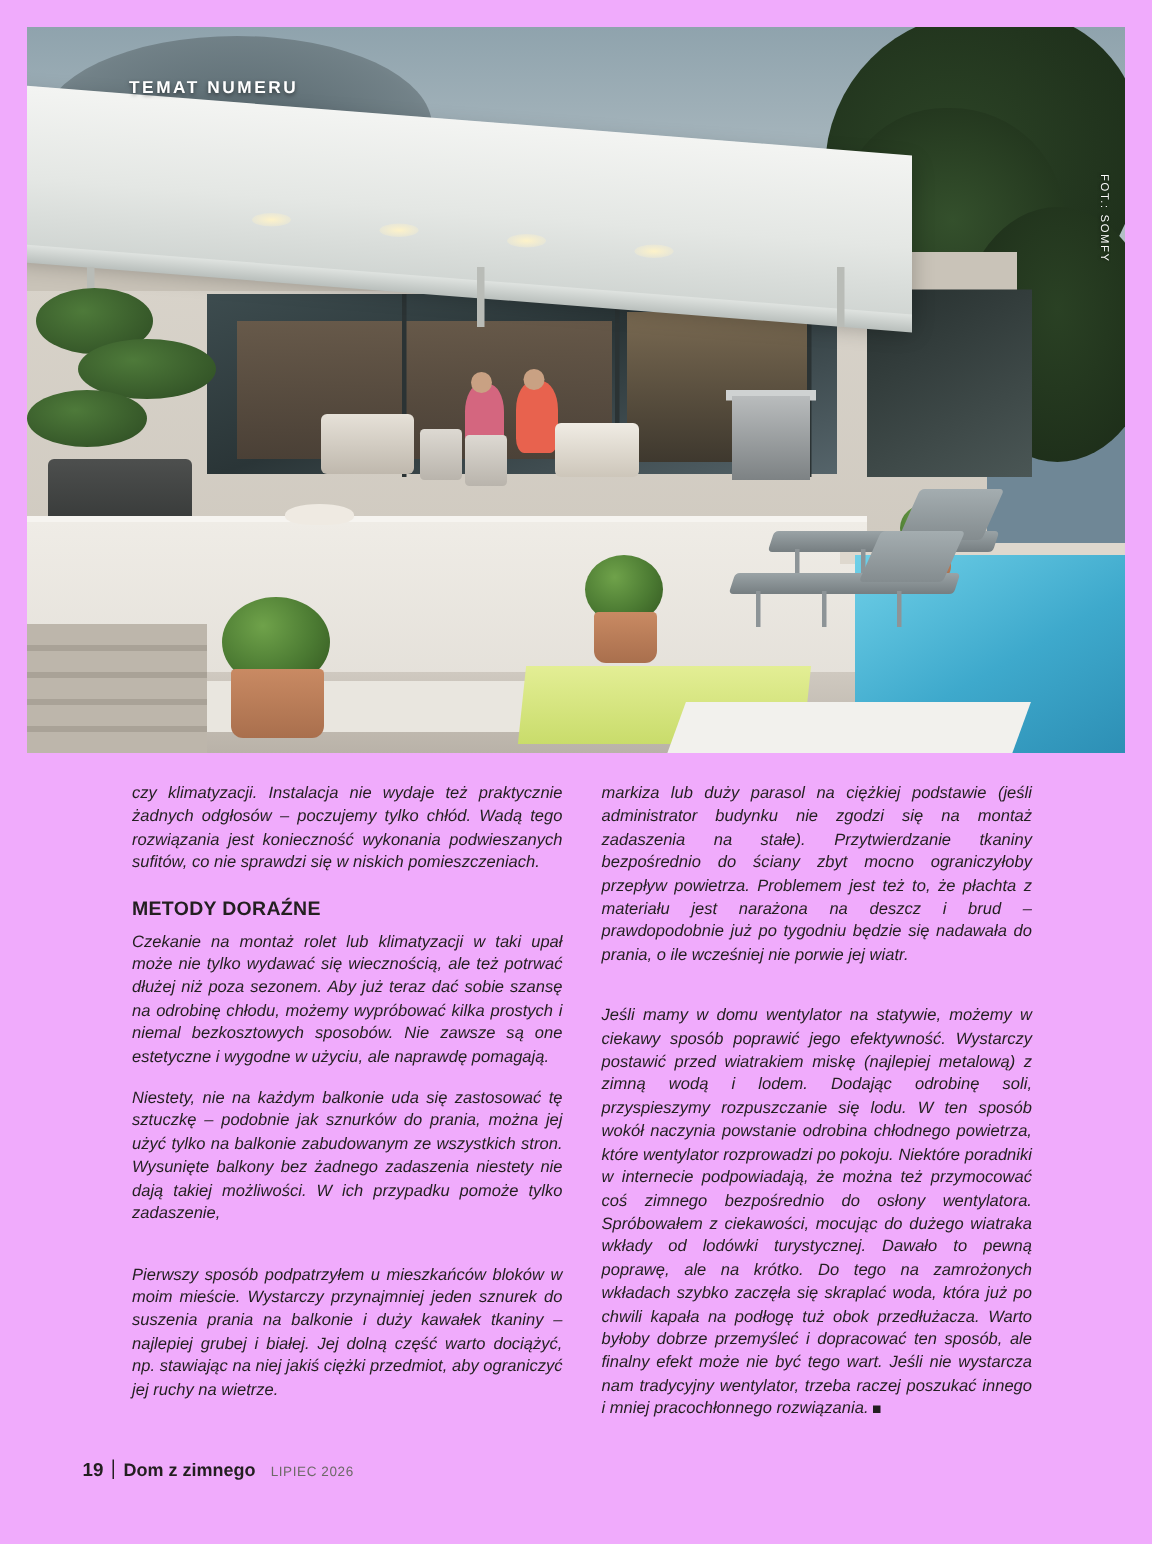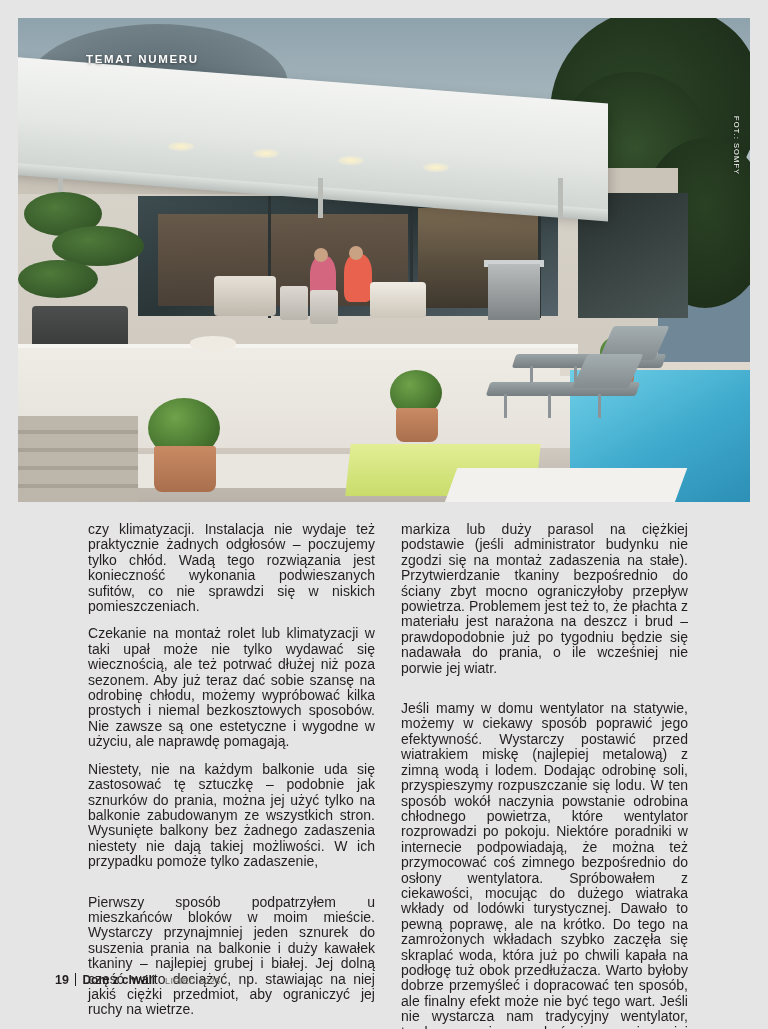--- a/index.html
+++ b/index.html
@@ -13,21 +13,21 @@
     height: 1029px;
     font-family: "Liberation Sans", sans-serif;
     color: #231f20;
     position: relative;
     overflow: hidden;
   }
   .page {
     position: relative;
     width: 768px;
     height: 1029px;
-    background: #e5e5e5;
+    background: #f0abfc;
   }
 
   
   .hero {
     position: absolute;
     left: 18px;
     top: 18px;
     width: 732px;
     height: 484px;
     overflow: hidden;
@@ -284,25 +284,26 @@
     position: absolute;
     left: 88px;
     top: 522px;
     width: 600px;
     display: flex;
     gap: 26px;
   }
   .col { width: 287px; }
   .col p {
     margin: 0 0 12px 0;
-    font-size: 14px;
+    font-size: 11px;
     line-height: 15.4px;
     text-align: justify;
     color: #231f20;
     letter-spacing: .02px;
+    font-style: italic;
   }
   .col p:last-child { margin-bottom: 0; margin-top: 25px; }
   h2.section-head {
     margin: 14px 0 8px 0;
     font-size: 13px;
     font-weight: bold;
     letter-spacing: .2px;
     color: #231f20;
   }
   .endmark {
@@ -432,32 +433,33 @@
     <div class="white-table"></div>
 
     <div class="hero-kicker">TEMAT NUMERU</div>
     <div class="photo-credit">FOT.: SOMFY</div>
   </div>
 
   <div class="columns">
 
     <div class="col">
       <p>czy klimatyzacji. Instalacja nie wydaje też praktycznie żadnych odgłosów – poczujemy tylko chłód. Wadą tego rozwiązania jest konieczność wykonania podwieszanych sufitów, co nie sprawdzi się w niskich pomieszczeniach.</p>
+      <h2 class="section-head">METODY DORAŹNE</h2>
       <p>Czekanie na montaż rolet lub klimatyzacji w taki upał może nie tylko wydawać się wiecznością, ale też potrwać dłużej niż poza sezonem. Aby już teraz dać sobie szansę na odrobinę chłodu, możemy wypróbować kilka prostych i niemal bezkosztowych sposobów. Nie zawsze są one estetyczne i wygodne w użyciu, ale naprawdę pomagają.</p>
       <p>Niestety, nie na każdym balkonie uda się zastosować tę sztuczkę – podobnie jak sznurków do prania, można jej użyć tylko na balkonie zabudowanym ze wszystkich stron. Wysunięte balkony bez żadnego zadaszenia niestety nie dają takiej możliwości. W ich przypadku pomoże tylko zadaszenie,</p>
       <p>Pierwszy sposób podpatrzyłem u mieszkańców bloków w moim mieście. Wystarczy przynajmniej jeden sznurek do suszenia prania na balkonie i duży kawałek tkaniny – najlepiej grubej i białej. Jej dolną część warto dociążyć, np. stawiając na niej jakiś ciężki przedmiot, aby ograniczyć jej ruchy na wietrze.</p>
     </div>
 
     <div class="col">
       <p>markiza lub duży parasol na ciężkiej podstawie (jeśli administrator budynku nie zgodzi się na montaż zadaszenia na stałe). Przytwierdzanie tkaniny bezpośrednio do ściany zbyt mocno ograniczyłoby przepływ powietrza. Problemem jest też to, że płachta z materiału jest narażona na deszcz i brud – prawdopodobnie już po tygodniu będzie się nadawała do prania, o ile wcześniej nie porwie jej wiatr.</p>
       <p><span>Jeśli mamy w domu wentylator na statywie, możemy w ciekawy sposób poprawić jego efektywność. Wystarczy postawić przed wiatrakiem miskę (najlepiej metalową) z zimną wodą i lodem. Dodając odrobinę soli, przyspieszymy rozpuszczanie się lodu. W ten sposób wokół naczynia powstanie odrobina chłodnego powietrza, które wentylator rozprowadzi po pokoju. Niektóre poradniki w internecie podpowiadają, że można też przymocować coś zimnego bezpośrednio do osłony wentylatora. Spróbowałem z ciekawości, mocując do dużego wiatraka wkłady od lodówki turystycznej. Dawało to pewną poprawę, ale na krótko. Do tego na zamrożonych wkładach szybko zaczęła się skraplać woda, która już po chwili kapała na podłogę tuż obok przedłużacza. Warto byłoby dobrze przemyśleć i dopracować ten sposób, ale finalny efekt może nie być tego wart. Jeśli nie wystarcza nam tradycyjny wentylator, trzeba raczej poszukać innego i mniej pracochłonnego rozwiązania.</span><span class="endmark"></span></p>
     </div>
 
   </div>
 
   <div class="footer">
     <span class="folio">19</span>
     <span class="footer-rule"></span>
-    <span class="mag-title">Dom z chwili</span>
+    <span class="mag-title">Dom z zimnego</span>
     <span class="issue">LIPIEC 2026</span>
   </div>
 
 </div>
 
 </body></html>

